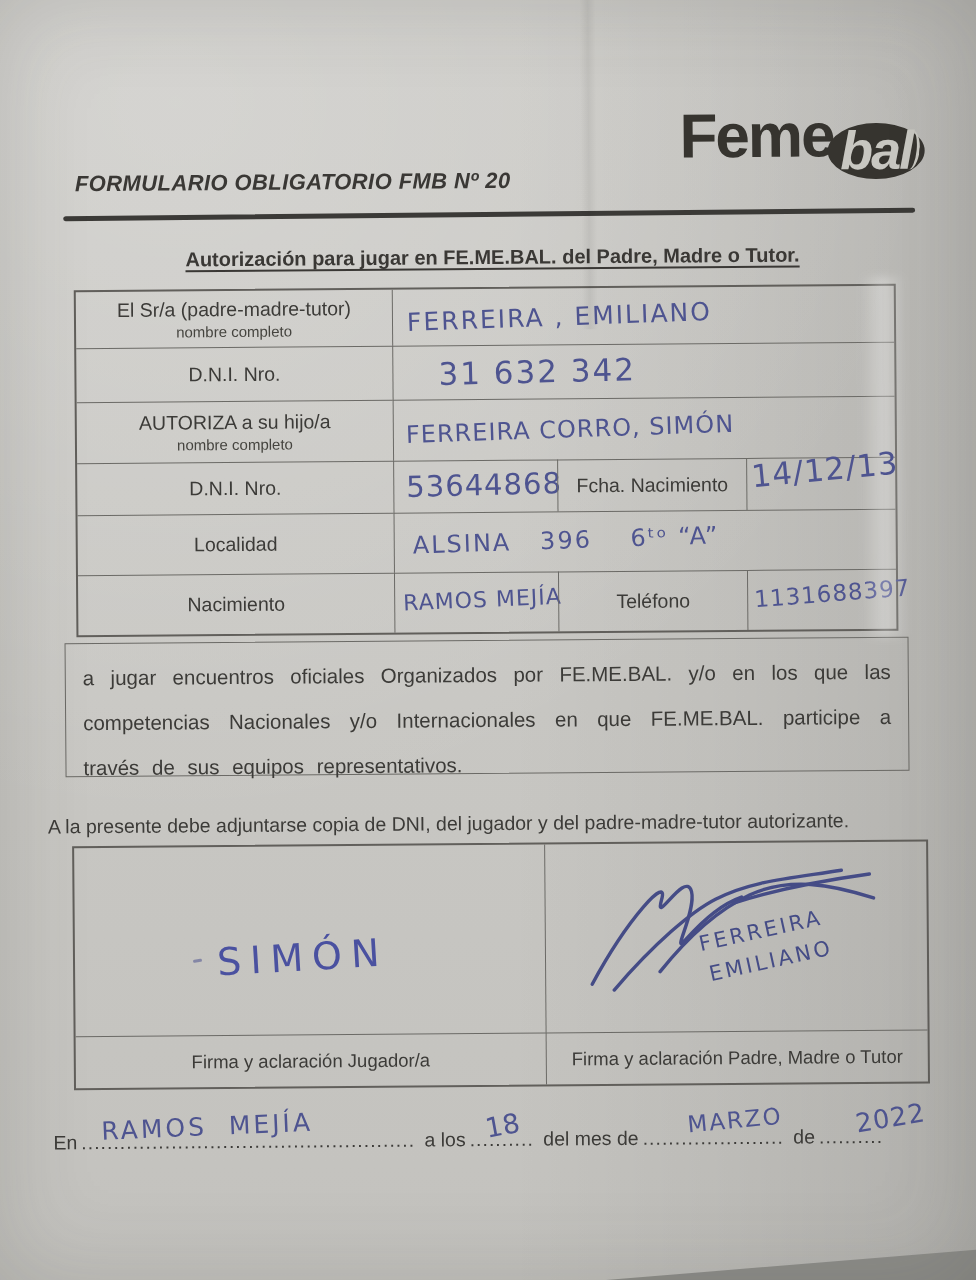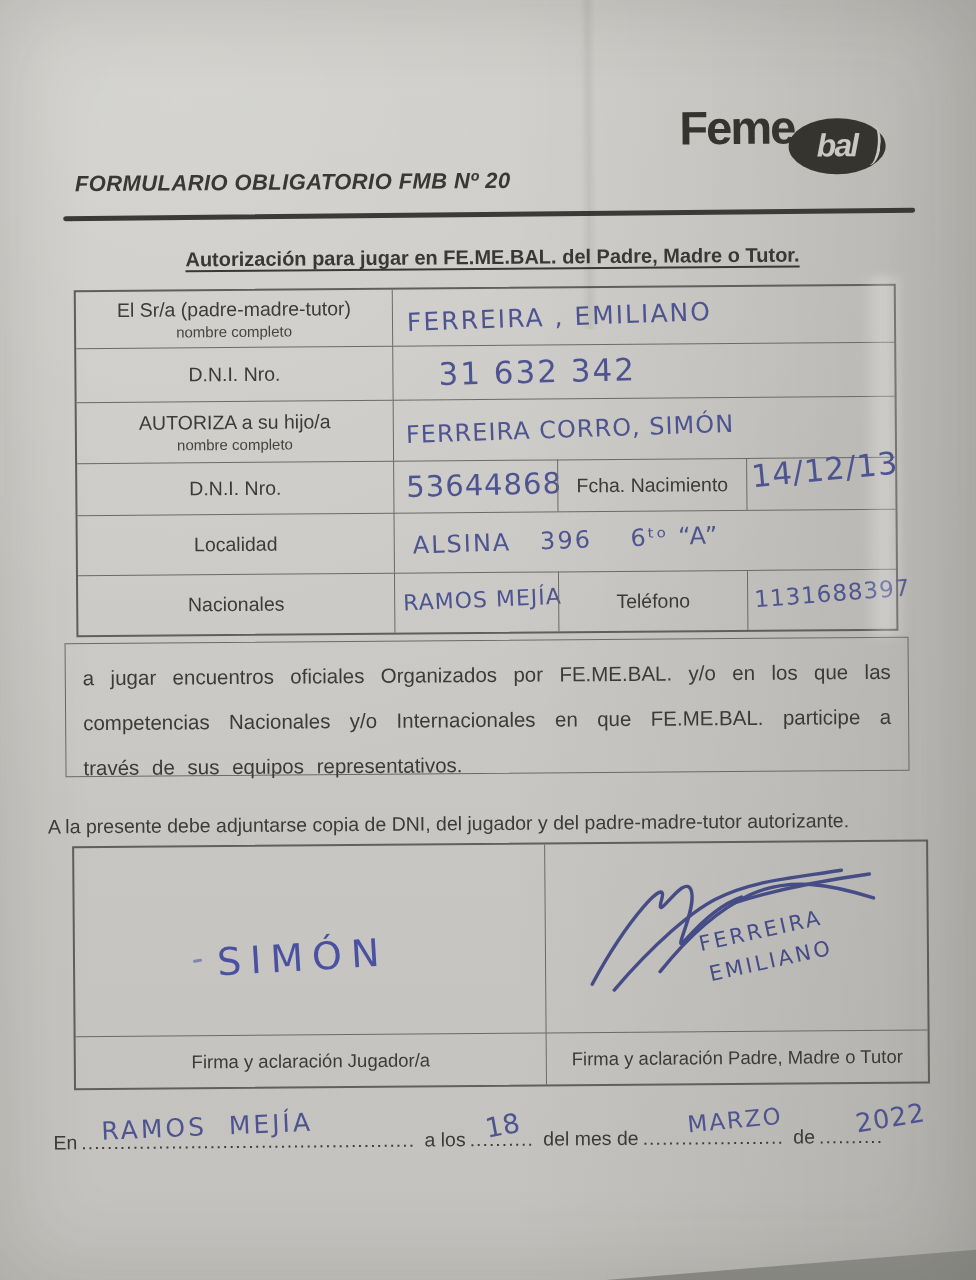--- a/index.html
+++ b/index.html
@@ -21,26 +21,26 @@
   .fold-line{position:absolute;left:584px;top:0;width:16px;height:330px;pointer-events:none;
     background:linear-gradient(90deg, rgba(0,0,0,0) 0%, rgba(0,0,0,0.06) 50%, rgba(0,0,0,0) 100%);}
   .crease-band{position:absolute;left:862px;top:280px;width:46px;height:360px;pointer-events:none;
     background:linear-gradient(90deg, rgba(255,255,255,0) 0%, rgba(255,255,255,0.30) 50%, rgba(255,255,255,0) 100%);
     filter:blur(4px);}
   .corner-wedge{position:absolute;right:0;bottom:0;width:370px;height:52px;
     background:#8d8d89;clip-path:polygon(0 100%, 100% 42%, 100% 100%);}
 
   
   .logo{position:absolute;left:683px;top:102px;white-space:nowrap;}
-  .logo .feme{font-size:47px;font-weight:bold;color:#36342f;letter-spacing:-2px;}
+  .logo .feme{font-size:62px;font-weight:bold;color:#36342f;letter-spacing:-2px;}
   .logo .bal{
     display:inline-block;position:relative;margin-left:-6px;vertical-align:-13px;
     width:97px;height:56px;line-height:54px;border-radius:50%;
     background:#36342f;color:#c8c7c1;text-align:center;
-    font-style:italic;font-weight:bold;font-size:32px;letter-spacing:-2px;
+    font-style:italic;font-weight:bold;font-size:54px;letter-spacing:-2px;
   }
   .logo .bal::after{
     content:"";position:absolute;right:5px;top:7px;width:16px;height:40px;
     border-right:3px solid #c8c7c1;border-radius:50%;transform:rotate(6deg);
   }
 
   .form-title{
     position:absolute;left:78px;top:168px;margin:0;
     font-size:22px;font-weight:bold;font-style:italic;color:#3a3835;letter-spacing:0.4px;
   }
@@ -182,21 +182,21 @@
       </div>
 
       <div class="cell bt" style="grid-column:1">
         <span class="lbl">Localidad</span>
       </div>
       <div class="cell bt bl" style="grid-column:2 / span 3">
         <span class="hw hw-r5">ALSINA   396    6ᵗᵒ “A”</span>
       </div>
 
       <div class="cell bt" style="grid-column:1">
-        <span class="lbl">Nacionales</span>
+        <span class="lbl">Nacimiento</span>
       </div>
       <div class="cell bt bl" style="grid-column:2">
         <span class="hw hw-r6a">RAMOS MEJÍA</span>
       </div>
       <div class="cell bt bl" style="grid-column:3">
         <span class="lbl">Teléfono</span>
       </div>
       <div class="cell bt bl" style="grid-column:4">
         <span class="hw hw-r6b">1131688397</span>
       </div>

